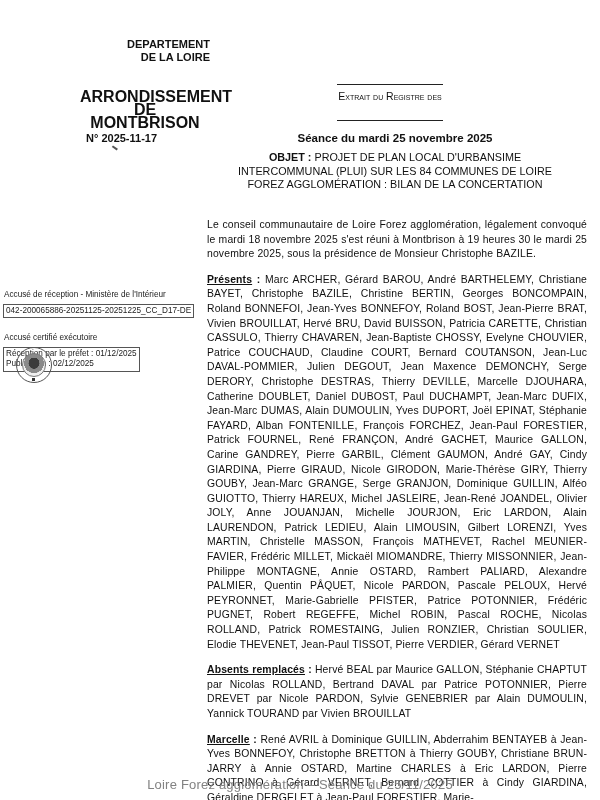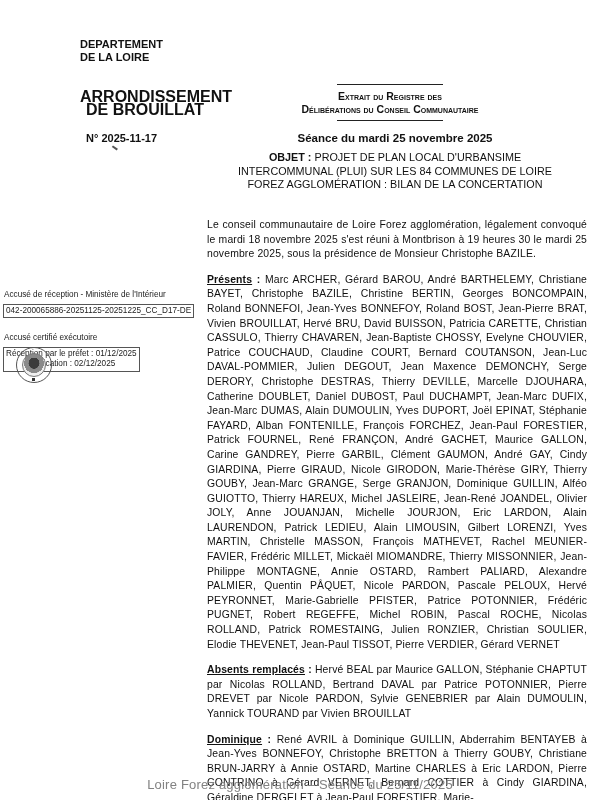--- a/index.html
+++ b/index.html
@@ -2,44 +2,44 @@
 <html><head>
 <meta charset="utf-8">
 <style>
   html,body{margin:0;padding:0;background:#e9e9e9;}
   .page{
     position:relative;width:600px;height:800px;background:#ffffff;
     font-family:"Liberation Sans",sans-serif;color:#111;overflow:hidden;
     margin:0 auto;
   }
   
-  .dept{position:absolute;left:80px;top:38px;width:130px;text-align:left;
+  .dept{position:absolute;left:80px;top:38px;width:130px;text-align:right;
     font-weight:700;font-size:11px;line-height:13px;}
   .arrond{position:absolute;left:80px;top:90px;width:130px;text-align:center;
     font-weight:700;font-size:16px;line-height:13px;}
   .num{position:absolute;left:86px;top:132px;font-weight:700;font-size:11px;}
   .tick{position:absolute;left:112px;top:147px;width:6px;height:1.5px;background:#555;
     transform:rotate(35deg);}
   .title{position:absolute;left:205px;top:39px;width:380px;text-align:center;
     font-weight:700;font-size:16px;letter-spacing:3px;white-space:nowrap;}
   .rule{position:absolute;left:337px;width:106px;border-top:1.4px solid #222;height:0;}
   .rule1{top:84px}.rule2{top:120px}
   .register{position:absolute;left:210px;top:90px;width:360px;text-align:center;
-    font-weight:700;font-size:10.5px;line-height:13px;font-variant:small-caps;}
+    font-weight:400;font-size:10.5px;line-height:13px;font-variant:small-caps;}
   .session{position:absolute;left:205px;top:132px;width:380px;text-align:center;
     font-weight:700;font-size:11.5px;}
   .objet{position:absolute;left:222px;top:151px;width:346px;text-align:center;
     font-size:10.8px;line-height:13.5px;}
   .b{font-weight:700;}
   
   .stamps{position:absolute;left:3px;top:277px;width:196px;font-size:8.2px;
     color:#222;line-height:10.5px;}
   .stamp-line{margin:13px 0 3px 1px;white-space:nowrap;}
   .stamp-box{border:1px solid #555;padding:1px 2px;margin:0 12px 2px 0;
-    display:inline-block;white-space:nowrap;text-align:center;}
+    display:inline-block;white-space:nowrap;}
   .seal{position:absolute;left:16px;top:347px;width:34px;height:34px;
     border:1.4px solid #555;border-radius:50%;display:flex;align-items:center;
     justify-content:center;}
   .seal-core{width:22px;height:22px;border:1px solid #777;border-radius:50%;
     background:radial-gradient(circle at 50% 42%, #3c3c3c 0 32%, #8a8a8a 33% 58%, #efefef 59%);}
   .seal-dot{position:absolute;left:32px;top:378px;width:3px;height:3px;background:#333;}
   
   .bodycol{position:absolute;left:199px;top:218px;width:388px;font-size:10.4px;
     line-height:14.6px;text-align:justify;letter-spacing:0.15px;color:#101010;}
   .bodycol p{margin:0 0 11px 8px;}
@@ -56,27 +56,26 @@
 
   <div class="dept">
     <div>DEPARTEMENT</div>
     <div>DE LA LOIRE</div>
   </div>
 
 
   <div class="rule rule1"></div>
   <div class="register">
     <div>Extrait du Registre des</div>
-    <div>Délibérations du Conseil Communautaire</div>
   </div>
   <div class="rule rule2"></div>
 
   <div class="arrond">
     <div>ARRONDISSEMENT</div>
-    <div>DE BROUILLAT</div>
+    <div>DE MONTBRISON</div>
   </div>
 
   <div class="num">N° 2025-11-17</div>
   <div class="tick"></div>
 
   <div class="session">Séance du mardi 25 novembre 2025</div>
 
   <div class="objet">
     <span class="b">OBJET :</span>
     <span>PROJET DE PLAN LOCAL D'URBANSIME INTERCOMMUNAL (PLUI) SUR LES 84 COMMUNES DE LOIRE FOREZ AGGLOMÉRATION : BILAN DE LA CONCERTATION</span>
@@ -101,19 +100,19 @@
     <p>
       <span>Le conseil communautaire de Loire Forez agglomération, légalement convoqué le mardi 18 novembre 2025 s'est réuni à Montbrison à 19 heures 30 le mardi 25 novembre 2025, sous la présidence de Monsieur Christophe BAZILE.</span>
     </p>
     <p>
       <span class="lbl">Présents</span><span class="sep"> : </span><span>Marc ARCHER, Gérard BAROU, André BARTHELEMY, Christiane BAYET, Christophe BAZILE, Christine BERTIN, Georges BONCOMPAIN, Roland BONNEFOI, Jean-Yves BONNEFOY, Roland BOST, Jean-Pierre BRAT, Vivien BROUILLAT, Hervé BRU, David BUISSON, Patricia CARETTE, Christian CASSULO, Thierry CHAVAREN, Jean-Baptiste CHOSSY, Evelyne CHOUVIER, Patrice COUCHAUD, Claudine COURT, Bernard COUTANSON, Jean-Luc DAVAL-POMMIER, Julien DEGOUT, Jean Maxence DEMONCHY, Serge DERORY, Christophe DESTRAS, Thierry DEVILLE, Marcelle DJOUHARA, Catherine DOUBLET, Daniel DUBOST, Paul DUCHAMPT, Jean-Marc DUFIX, Jean-Marc DUMAS, Alain DUMOULIN, Yves DUPORT, Joël EPINAT, Stéphanie FAYARD, Alban FONTENILLE, François FORCHEZ, Jean-Paul FORESTIER, Patrick FOURNEL, René FRANÇON, André GACHET, Maurice GALLON, Carine GANDREY, Pierre GARBIL, Clément GAUMON, André GAY, Cindy GIARDINA, Pierre GIRAUD, Nicole GIRODON, Marie-Thérèse GIRY, Thierry GOUBY, Jean-Marc GRANGE, Serge GRANJON, Dominique GUILLIN, Alféo GUIOTTO, Thierry HAREUX, Michel JASLEIRE, Jean-René JOANDEL, Olivier JOLY, Anne JOUANJAN, Michelle JOURJON, Eric LARDON, Alain LAURENDON, Patrick LEDIEU, Alain LIMOUSIN, Gilbert LORENZI, Yves MARTIN, Christelle MASSON, François MATHEVET, Rachel MEUNIER-FAVIER, Frédéric MILLET, Mickaël MIOMANDRE, Thierry MISSONNIER, Jean-Philippe MONTAGNE, Annie OSTARD, Rambert PALIARD, Alexandre PALMIER, Quentin PÂQUET, Nicole PARDON, Pascale PELOUX, Hervé PEYRONNET, Marie-Gabrielle PFISTER, Patrice POTONNIER, Frédéric PUGNET, Robert REGEFFE, Michel ROBIN, Pascal ROCHE, Nicolas ROLLAND, Patrick ROMESTAING, Julien RONZIER, Christian SOULIER, Elodie THEVENET, Jean-Paul TISSOT, Pierre VERDIER, Gérard VERNET</span>
     </p>
     <p>
       <span class="lbl">Absents remplacés</span><span class="sep"> : </span><span>Hervé BEAL par Maurice GALLON, Stéphanie CHAPTUT par Nicolas ROLLAND, Bertrand DAVAL par Patrice POTONNIER, Pierre DREVET par Nicole PARDON, Sylvie GENEBRIER par Alain DUMOULIN, Yannick TOURAND par Vivien BROUILLAT</span>
     </p>
     <p>
-      <span class="lbl">Dominique</span><span class="sep"> : </span><span>René AVRIL à Dominique GUILLIN, Abderrahim BENTAYEB à Jean-Yves BONNEFOY, Christophe BRETTON à Thierry GOUBY, Christiane BRUN-JARRY à Annie OSTARD, Martine CHARLES à Eric LARDON, Pierre CONTRINO à Gérard VERNET, Bernard COTTIER à Cindy GIARDINA, Géraldine DERGELET à Jean-Paul FORESTIER, Marie-</span>
+      <span class="lbl">Marcelle</span><span class="sep"> : </span><span>René AVRIL à Dominique GUILLIN, Abderrahim BENTAYEB à Jean-Yves BONNEFOY, Christophe BRETTON à Thierry GOUBY, Christiane BRUN-JARRY à Annie OSTARD, Martine CHARLES à Eric LARDON, Pierre CONTRINO à Gérard VERNET, Bernard COTTIER à Cindy GIARDINA, Géraldine DERGELET à Jean-Paul FORESTIER, Marie-</span>
     </p>
   </div>
 
   <div class="footer">Loire Forez agglomération – Séance du 25/11/2025</div>
 
 </div>
 
 </body></html>

